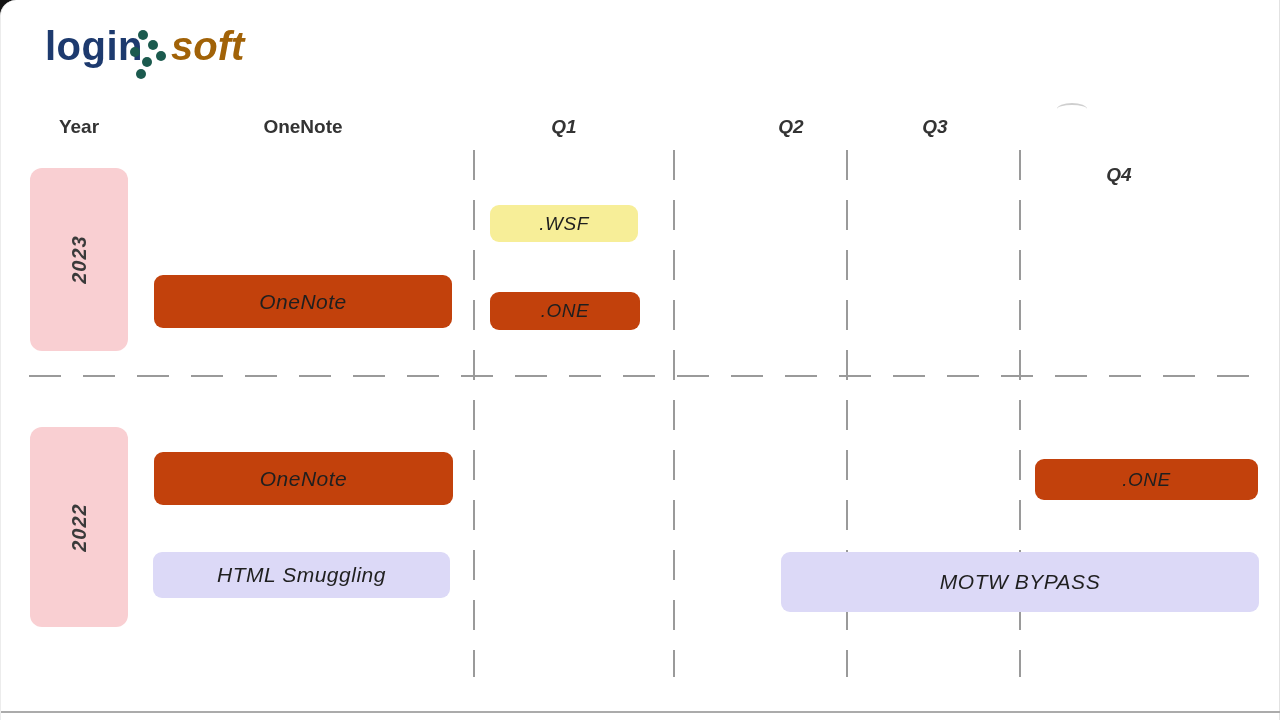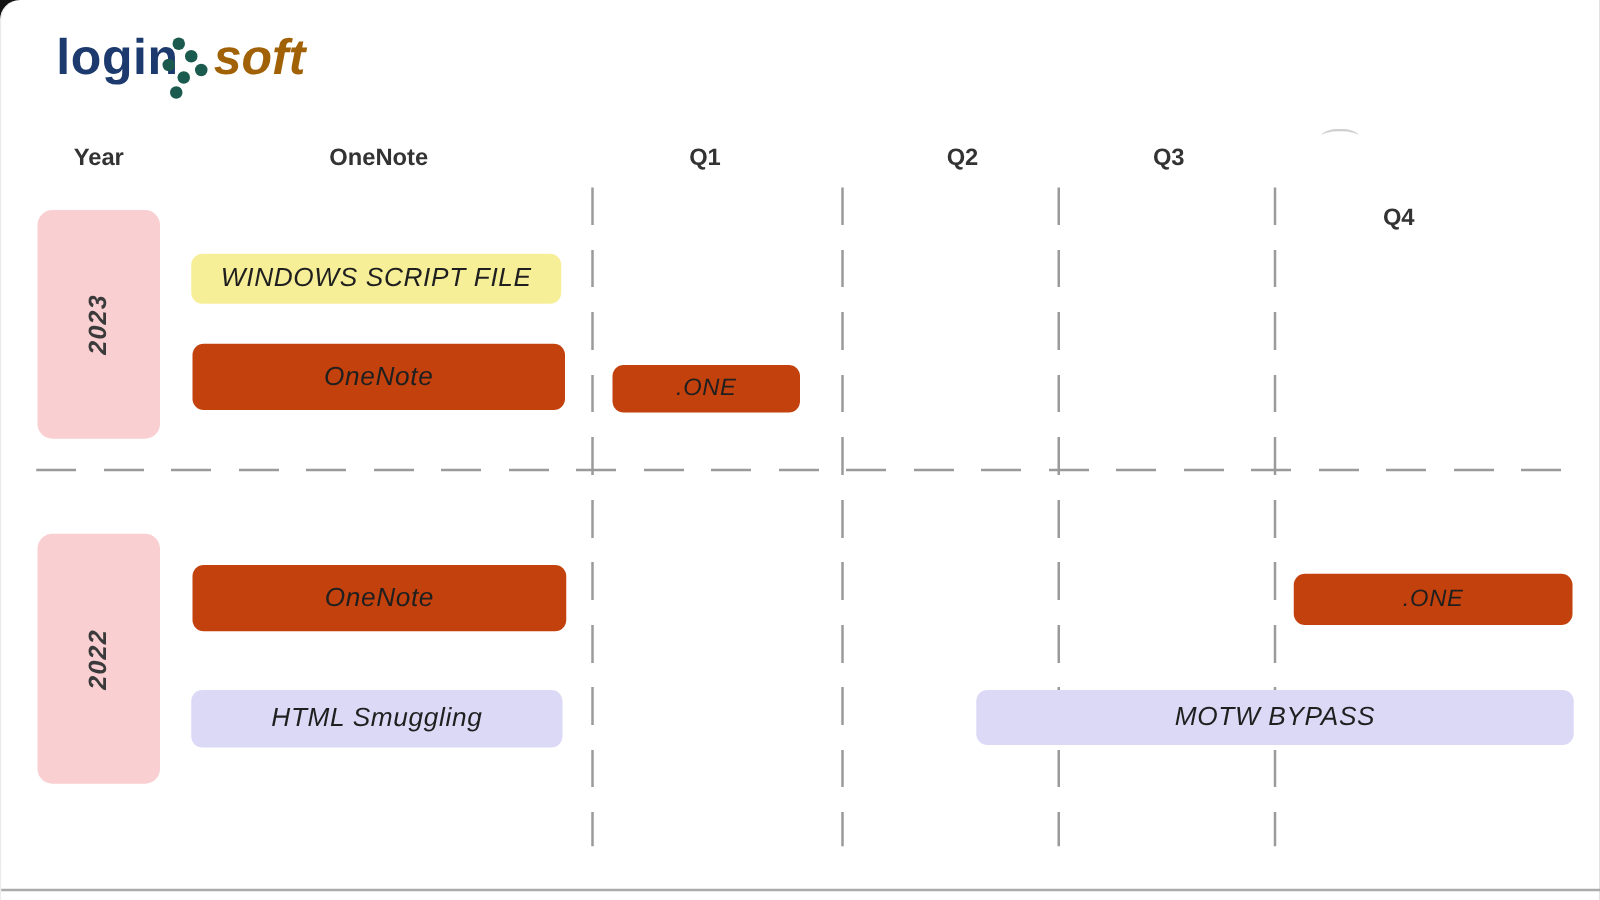--- a/index.html
+++ b/index.html
@@ -39,23 +39,23 @@
   .dot4 { left: 27px; top: 23px; width: 11px; height: 11px; }
   .dot5 { left: 13px; top: 29px; }
   .dot6 { left: 7px;  top: 41px; }
   
   .col-header {
     position: absolute; top: 116px; width: 90px;
     text-align: center; font-size: 19px; font-weight: 700; color: #333333;
   }
   .hdr-year     { left: 33px;  }
   .hdr-campaign { left: 207px; width: 190px; }
-  .hdr-q { }
+  .hdr-q { font-style: italic; }
   .hdr-q1 { left: 518px;  }
-  .hdr-q2 { left: 724px;  }
+  .hdr-q2 { left: 745px;  }
   .hdr-q3 { left: 889px;  }
   .hdr-q4 { left: 1073px; margin-top: 48px; }
   
   .vline {
     position: absolute; top: 150px; height: 527px; width: 2px;
     background: repeating-linear-gradient(to bottom,
       #9a9a9a 0px, #9a9a9a 30px, transparent 30px, transparent 50px);
   }
   .v1 { left: 472px; }
   .v2 { left: 672px; }
@@ -89,21 +89,21 @@
   .bg-yellow   { background: #f7ee98; }
   .bg-mint     { background: #c2410c; }
   .bg-lavender { background: #dcd9f7; }
   .bar-wsf       { left: 152px; top: 203px; width: 296px; height: 40px; }
   .badge-wsf     { left: 489px; top: 205px; width: 148px; height: 37px; font-size: 19px; }
   .bar-onenote23 { left: 153px; top: 275px; width: 298px; height: 53px; }
   .badge-one23   { left: 489px; top: 292px; width: 150px; height: 38px; font-size: 19px; }
   .bar-onenote22 { left: 153px; top: 452px; width: 299px; height: 53px; }
   .badge-one22   { left: 1034px; top: 459px; width: 223px; height: 41px; font-size: 19px; }
   .bar-htmlsmug  { left: 152px; top: 552px; width: 297px; height: 46px; }
-  .bar-motw      { left: 780px; top: 552px; width: 478px; height: 44px; }
+  .bar-motw      { left: 780px; top: 552px; width: 478px; height: 60px; }
   
   .stray-arc {
     position: absolute; left: 1056px; top: 103px; width: 30px; height: 10px;
     border-top: 2px solid #cfcfcf; border-radius: 50%;
   }
   .bottom-line {
     position: absolute; left: 0; top: 711px; width: 1280px; height: 2px;
     background: #ababab;
   }
 </style>
@@ -136,21 +136,21 @@
     <div class="vline v1"></div>
     <div class="vline v2"></div>
     <div class="vline v3"></div>
     <div class="vline v4"></div>
 
     <div class="hline"></div>
 
     <div class="year-box yb-2023">
       <span class="year-label">2023</span>
     </div>
-    <div class="bar bg-yellow bar-wsf">WINDOWS SCRIPT FILE</div>
+    <div class="bar bg-yellow badge-wsf">.WSF</div>
     <div class="bar bg-mint bar-onenote23">OneNote</div>
     <div class="bar bg-mint badge-one23">.ONE</div>
 
     <div class="year-box yb-2022">
       <span class="year-label">2022</span>
     </div>
     <div class="bar bg-mint bar-onenote22">OneNote</div>
     <div class="bar bg-mint badge-one22">.ONE</div>
     <div class="bar bg-lavender bar-htmlsmug">HTML Smuggling</div>
     <div class="bar bg-lavender bar-motw">MOTW BYPASS</div>

